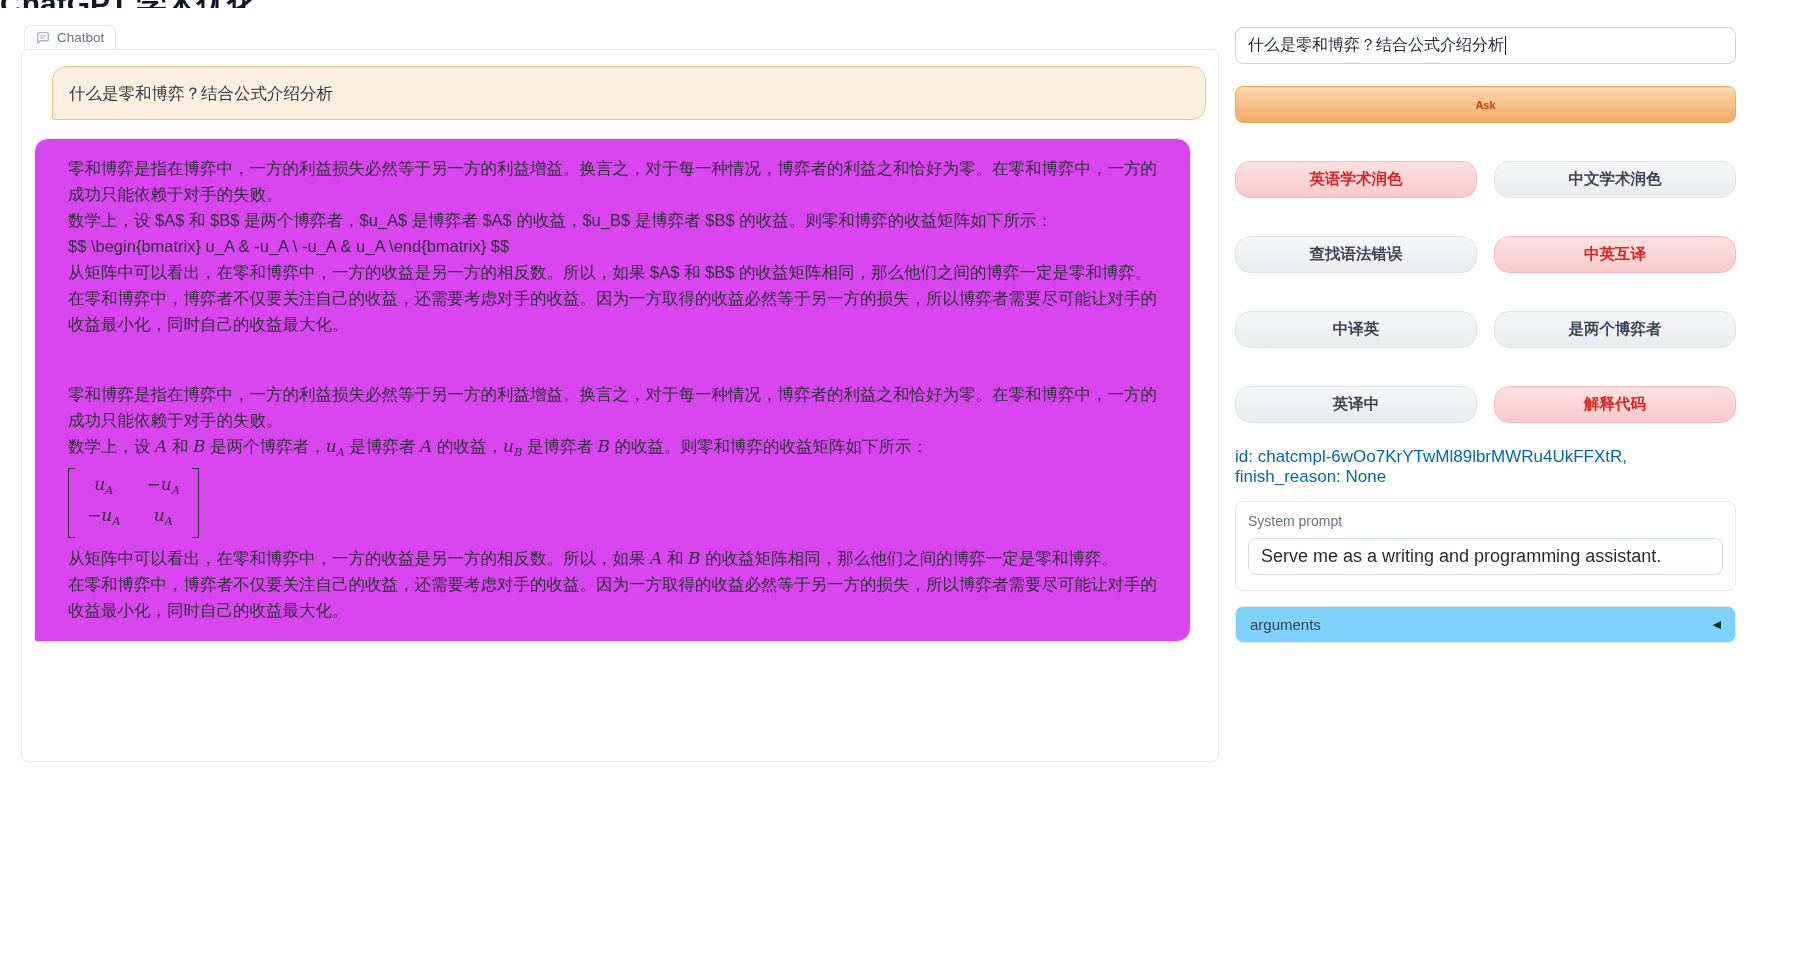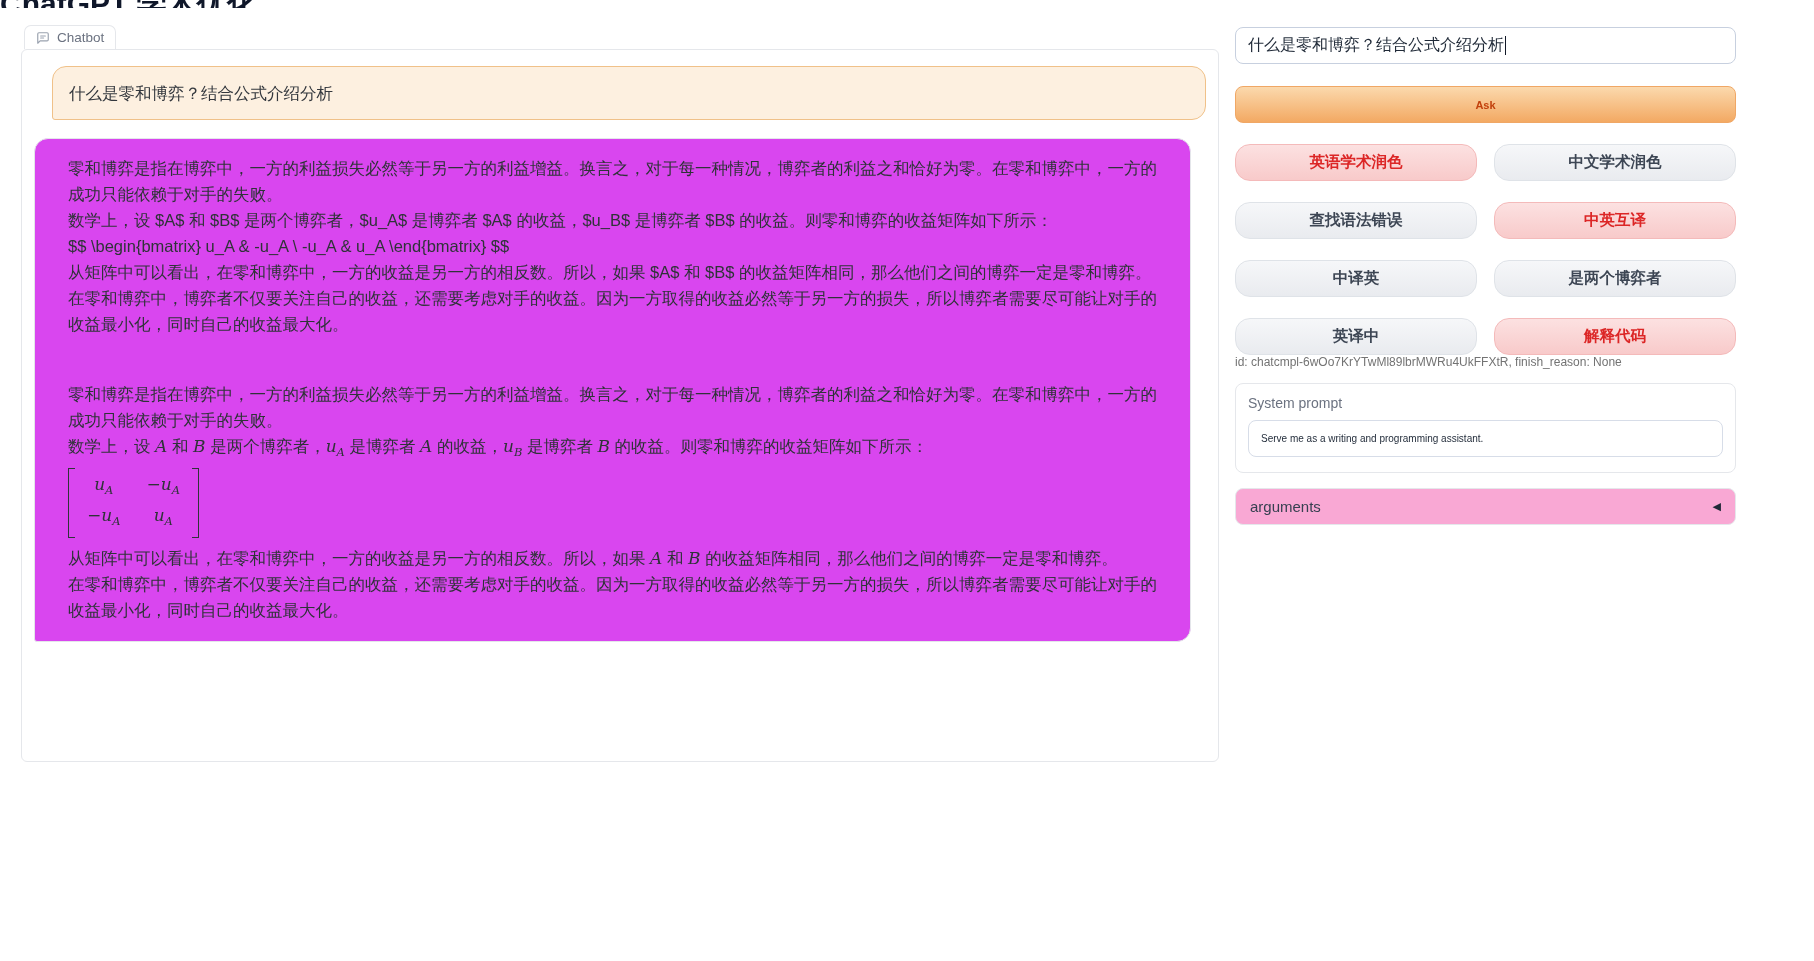--- a/index.html
+++ b/index.html
@@ -95,53 +95,54 @@
     margin-top: 21px;
     display: grid; grid-template-columns: 1fr 1fr;
     gap: 21px 17px;
   }
   .fn-btn {
     height: 37px; border-radius: 15px;
     font-size: 15.5px; font-weight: 700;
     font-family: "Liberation Sans", sans-serif;
     display: flex; align-items: center; justify-content: center;
     cursor: pointer;
+    margin-top: 17px;
   }
   .fn-gray {
     background: linear-gradient(180deg, #f6f7f9 0%, #e9ebef 100%);
     border: 1px solid #dfe3e8;
     color: #3d4654;
   }
   .fn-red {
     background: linear-gradient(180deg, #fce1e1 0%, #f8caca 100%);
     border: 1px solid #f4baba;
     color: #dc2626;
   }
-  .status-line { font-size: 12px; color: #737373; }
+  .status-line { margin-top: 24px; font-size: 17px; color: #0369a1; }
   .sys-panel {
     margin-top: 14px;
     border: 1.5px solid #e5e7eb; border-radius: 8px;
     background: #fff;
     padding: 11px 12px 15px;
   }
   .sys-label { font-size: 14px; color: #6b7280; }
   .sys-box {
     margin-top: 9px; height: 37px;
     border: 1.5px solid #d7dde8; border-radius: 8px;
     display: flex; align-items: center;
     padding: 0 12px;
-    font-size: 10px; color: #1f2937;
+    font-size: 18px; color: #1f2937;
   }
   .accordion {
     margin-top: 15px; height: 37px;
     border: 1.5px solid #e5e7eb; border-radius: 8px;
     display: flex; align-items: center; justify-content: space-between;
     padding: 0 14px;
     font-size: 15px; color: #374151;
-    cursor: pointer; background: #f9a8d4;
+    cursor: pointer; background: #7dd3fc;
   }
   .acc-arrow { font-size: 11px; color: #1f2937; }
 </style>
 </head>
 <body>
 
 <div class="app">
 
   <div class="app-header">
     <h1>ChatGPT 学术优化</h1>

